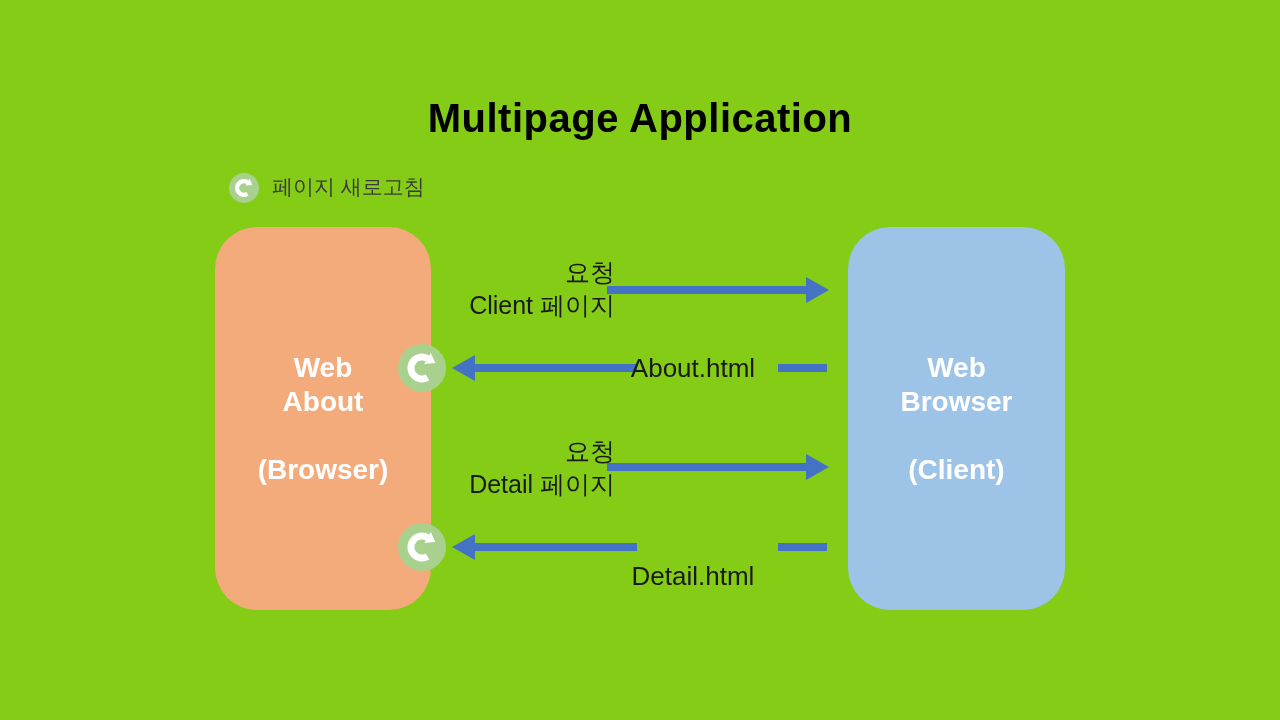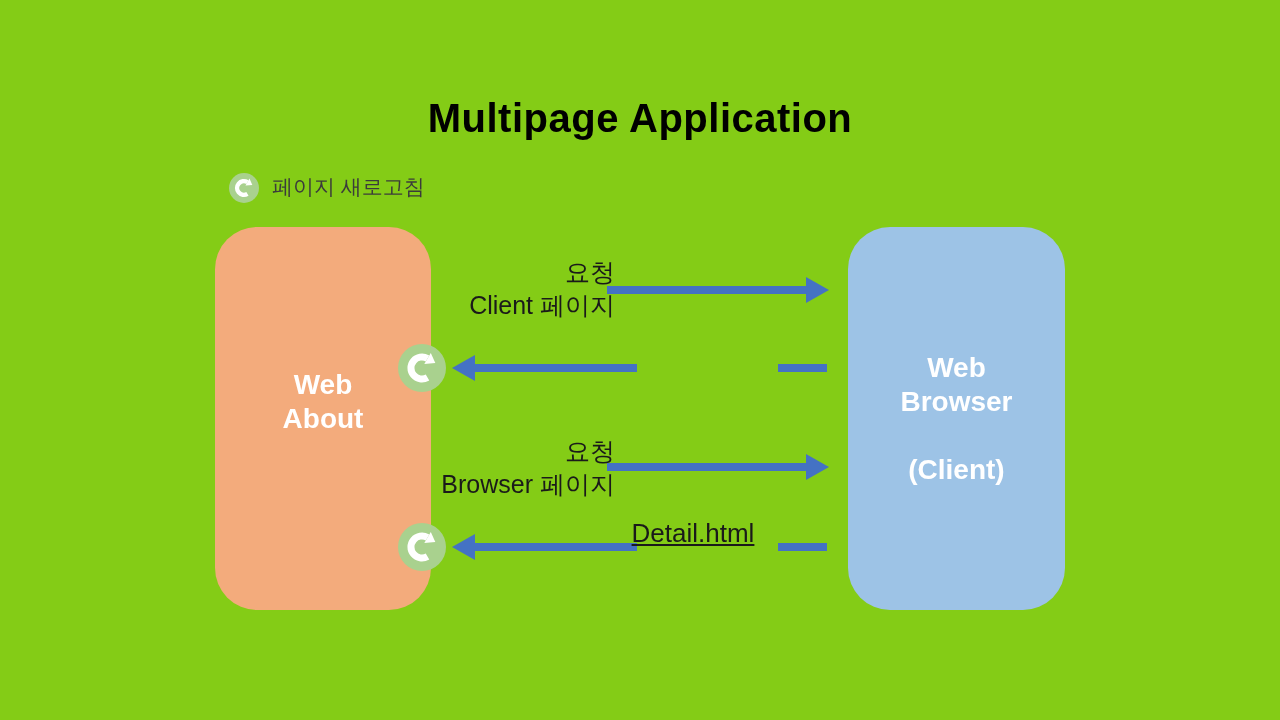--- a/index.html
+++ b/index.html
@@ -130,20 +130,21 @@
       </svg>
     </span>
     <span class="legend-label">페이지 새로고침</span>
   </div>
 
   <div class="box client">
     <div class="box-text">
       <div>Web</div>
       <div>About</div>
       <div class="spacer"></div>
+      <div>(Browser)</div>
     </div>
   </div>
 
   <div class="box server">
     <div class="box-text">
       <div>Web</div>
       <div>Browser</div>
       <div class="spacer"></div>
       <div>(Client)</div>
     </div>
@@ -158,34 +159,35 @@
 
   <div class="refresh-48" style="left:398px; top:344px;">
     <svg viewBox="0 0 48 48" width="48" height="48">
       <circle class="icon-bg" cx="24" cy="24" r="24"></circle>
       <path d="M 29.5 33.5 A 11 11 0 1 1 29.5 14.5" fill="none" stroke="#ffffff" stroke-width="7"></path>
       <polygon points="26.3,20.1 32.8,8.9 37.3,19.0" fill="#ffffff"></polygon>
     </svg>
   </div>
   <div class="head-left" style="left:452px; top:355px;"></div>
   <div class="arrow-line" style="left:473px; top:364px; width:164px;"></div>
+  <div class="file-label" style="left:623px; top:352px; width:140px;">About.html</div>
   <div class="arrow-line" style="left:778px; top:364px; width:49px;"></div>
 
   <div class="flow-label" style="left:425px; top:435px; width:190px;">
     <div>요청</div>
-    <div>Browser 페이지</div>
+    <div>Detail 페이지</div>
   </div>
   <div class="arrow-line" style="left:607px; top:463px; width:201px;"></div>
   <div class="head-right" style="left:806px; top:454px;"></div>
 
   <div class="refresh-48" style="left:398px; top:523px;">
     <svg viewBox="0 0 48 48" width="48" height="48">
       <circle class="icon-bg" cx="24" cy="24" r="24"></circle>
       <path d="M 29.5 33.5 A 11 11 0 1 1 29.5 14.5" fill="none" stroke="#ffffff" stroke-width="7"></path>
       <polygon points="26.3,20.1 32.8,8.9 37.3,19.0" fill="#ffffff"></polygon>
     </svg>
   </div>
   <div class="head-left" style="left:452px; top:534px;"></div>
   <div class="arrow-line" style="left:473px; top:543px; width:164px;"></div>
-  <div class="file-label" style="left:623px; top:517px; width:140px;text-decoration:underline;">Detail.html</div>
+  <div class="file-label" style="left:623px; top:560px; width:140px;">Detail.html</div>
   <div class="arrow-line" style="left:778px; top:543px; width:49px;"></div>
 
 </div>
 
 </body></html>

